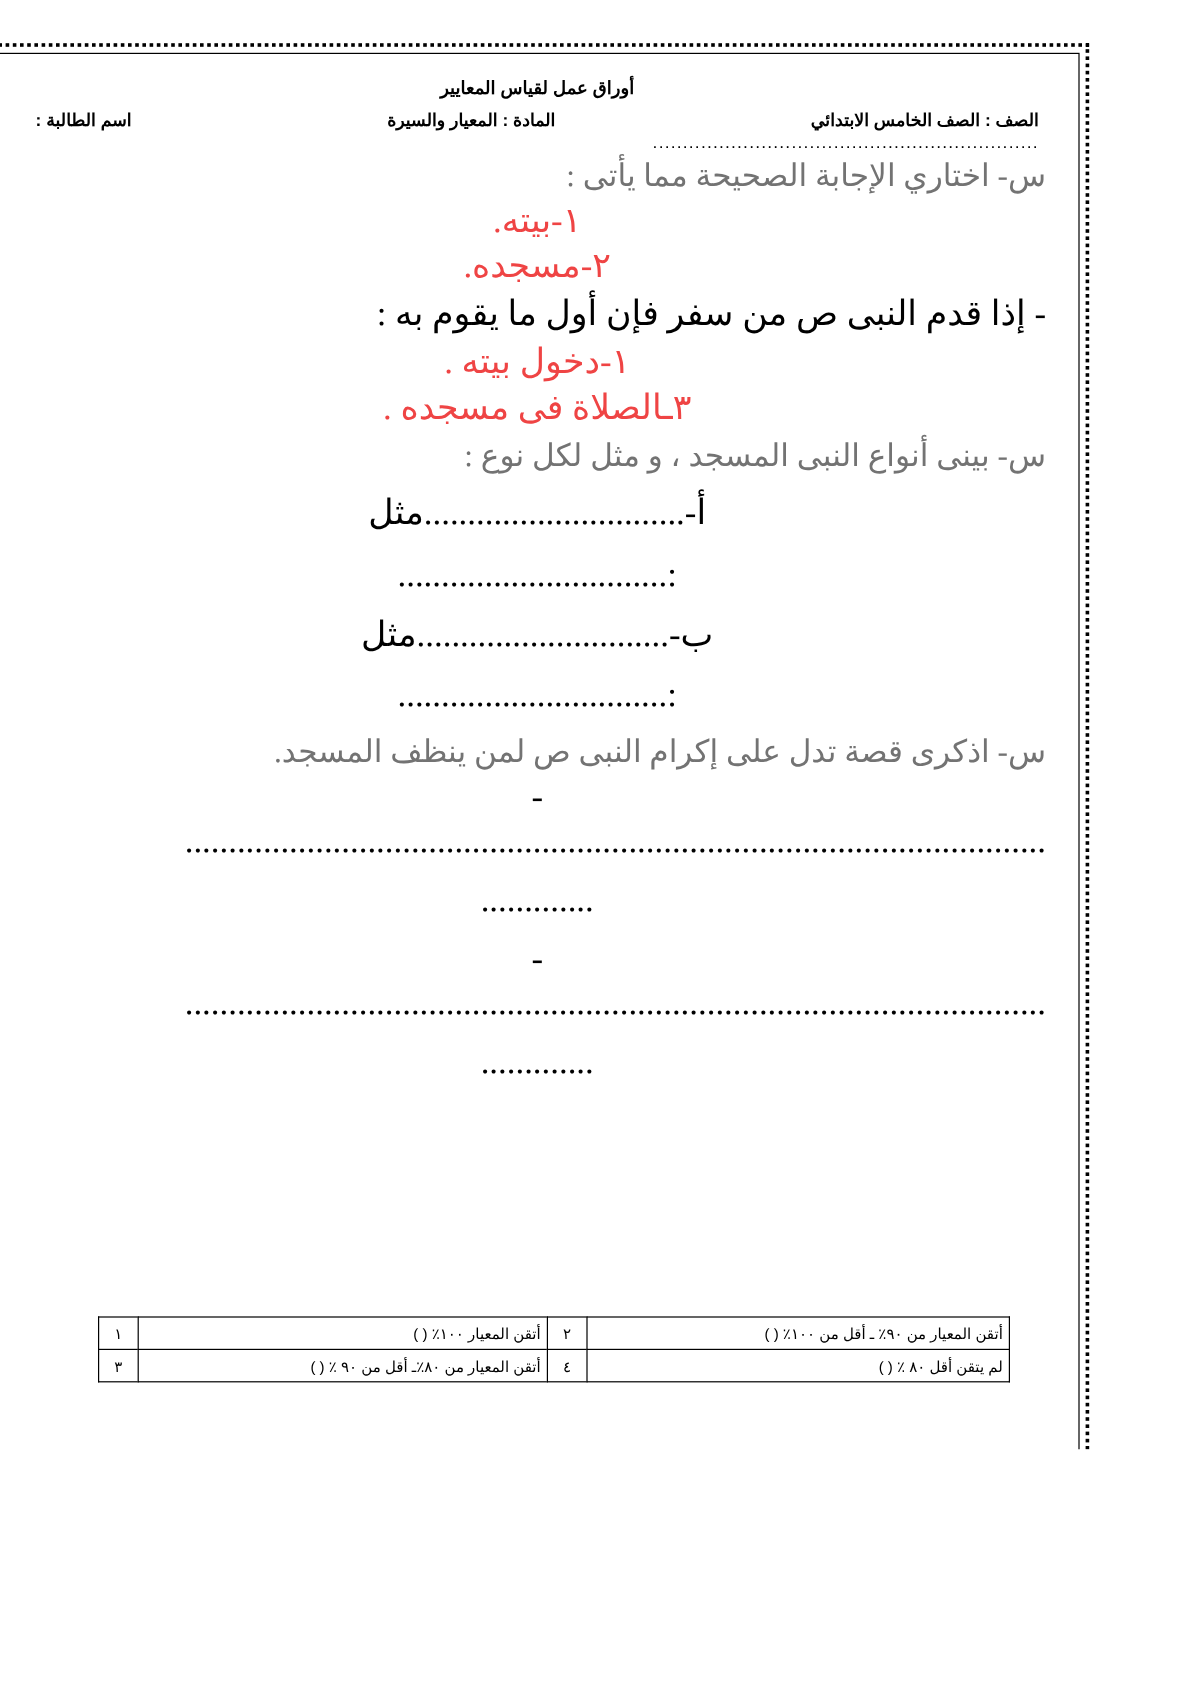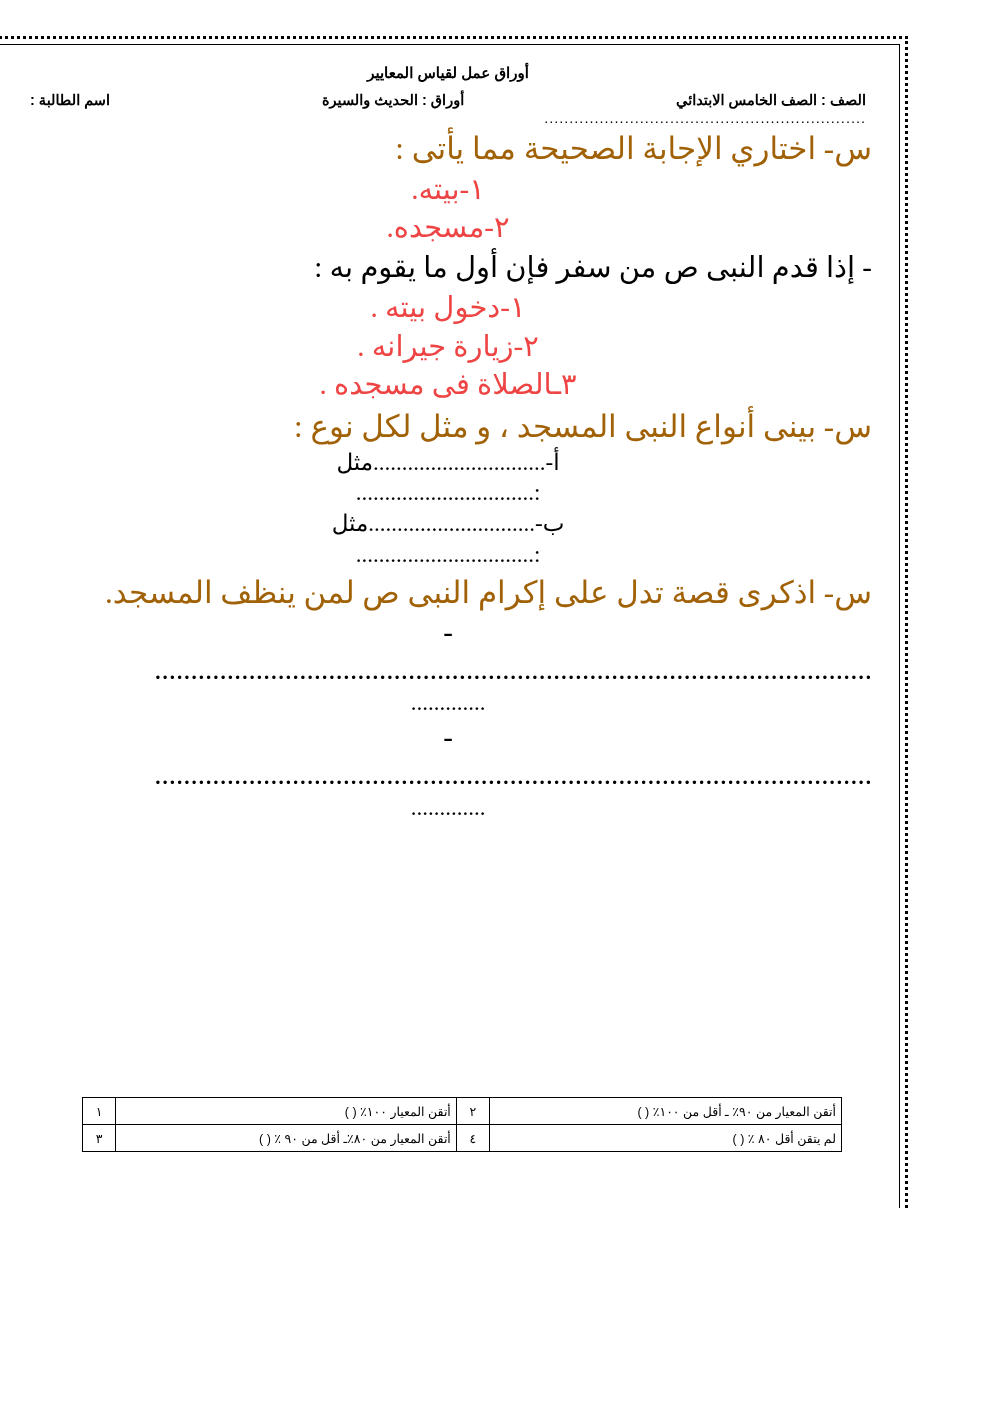--- a/index.html
+++ b/index.html
@@ -67,46 +67,46 @@
     padding: 0 6px;
   }
   .info-row .cell { white-space: nowrap; }
   .info-row .cell.grow { flex: 1; }
   .dots-inline {
     letter-spacing: 1px;
     font-weight: normal;
   }
 
   .q-red {
-    color: #a16207;
-    font-size: 31px;
+    color: #737373;
+    font-size: 26px;
     line-height: 1.25;
     margin: 4px 0 2px 0;
     text-align: right;
   }
   .q-black {
     color: #000;
     font-size: 29px;
     line-height: 1.3;
     text-align: right;
     margin: 2px 0;
   }
   .opt {
     color: #ef4444;
     font-size: 29px;
     line-height: 1.3;
     text-align: center;
     margin: 1px 0;
   }
   .fillline {
     color: #000;
-    font-size: 23px;
+    font-size: 29px;
     line-height: 1.25;
     text-align: center;
-    margin: 2px 0;
+    margin: 14px 0;
     letter-spacing: 0px;
   }
   .dash-center {
     text-align: center;
     font-size: 29px;
     color: #000;
     margin: 4px 0;
   }
   .dotted-long {
     font-size: 29px;
@@ -150,35 +150,34 @@
 
   <div class="frame-outer"></div>
   <div class="frame-inner"></div>
 
   <div class="content">
 
     <div class="doc-header">أوراق عمل لقياس المعايير</div>
 
     <div class="info-row">
       <div class="cell">الصف :  الصف الخامس  الابتدائي</div>
-      <div class="cell">أوراق : الحديث والسيرة</div>
+      <div class="cell">المادة : المعيار والسيرة</div>
       <div class="cell">اسم الطالبة :</div>
     </div>
     <div class="info-row">
       <div class="cell grow dots-inline">................................................................</div>
     </div>
 
     <div class="q-red">س- اختاري الإجابة الصحيحة مما يأتى :</div>
 
     <div class="opt">١-بيته.</div>
     <div class="opt">٢-مسجده.</div>
 
     <div class="q-black">- إذا قدم النبى ص من سفر فإن أول ما يقوم به :</div>
     <div class="opt">١-دخول بيته .</div>
-    <div class="opt">٢-زيارة جيرانه .</div>
     <div class="opt">٣ـالصلاة فى مسجده .</div>
 
     <div class="q-red">س- بينى أنواع النبى المسجد ، و مثل لكل نوع :</div>
     <div class="fillline">أ-..............................مثل</div>
     <div class="fillline">:...............................</div>
     <div class="fillline">ب-.............................مثل</div>
     <div class="fillline">:...............................</div>
 
     <div class="q-red">س- اذكرى قصة تدل على إكرام النبى ص لمن ينظف المسجد.</div>
     <div class="dash-center">-</div>

